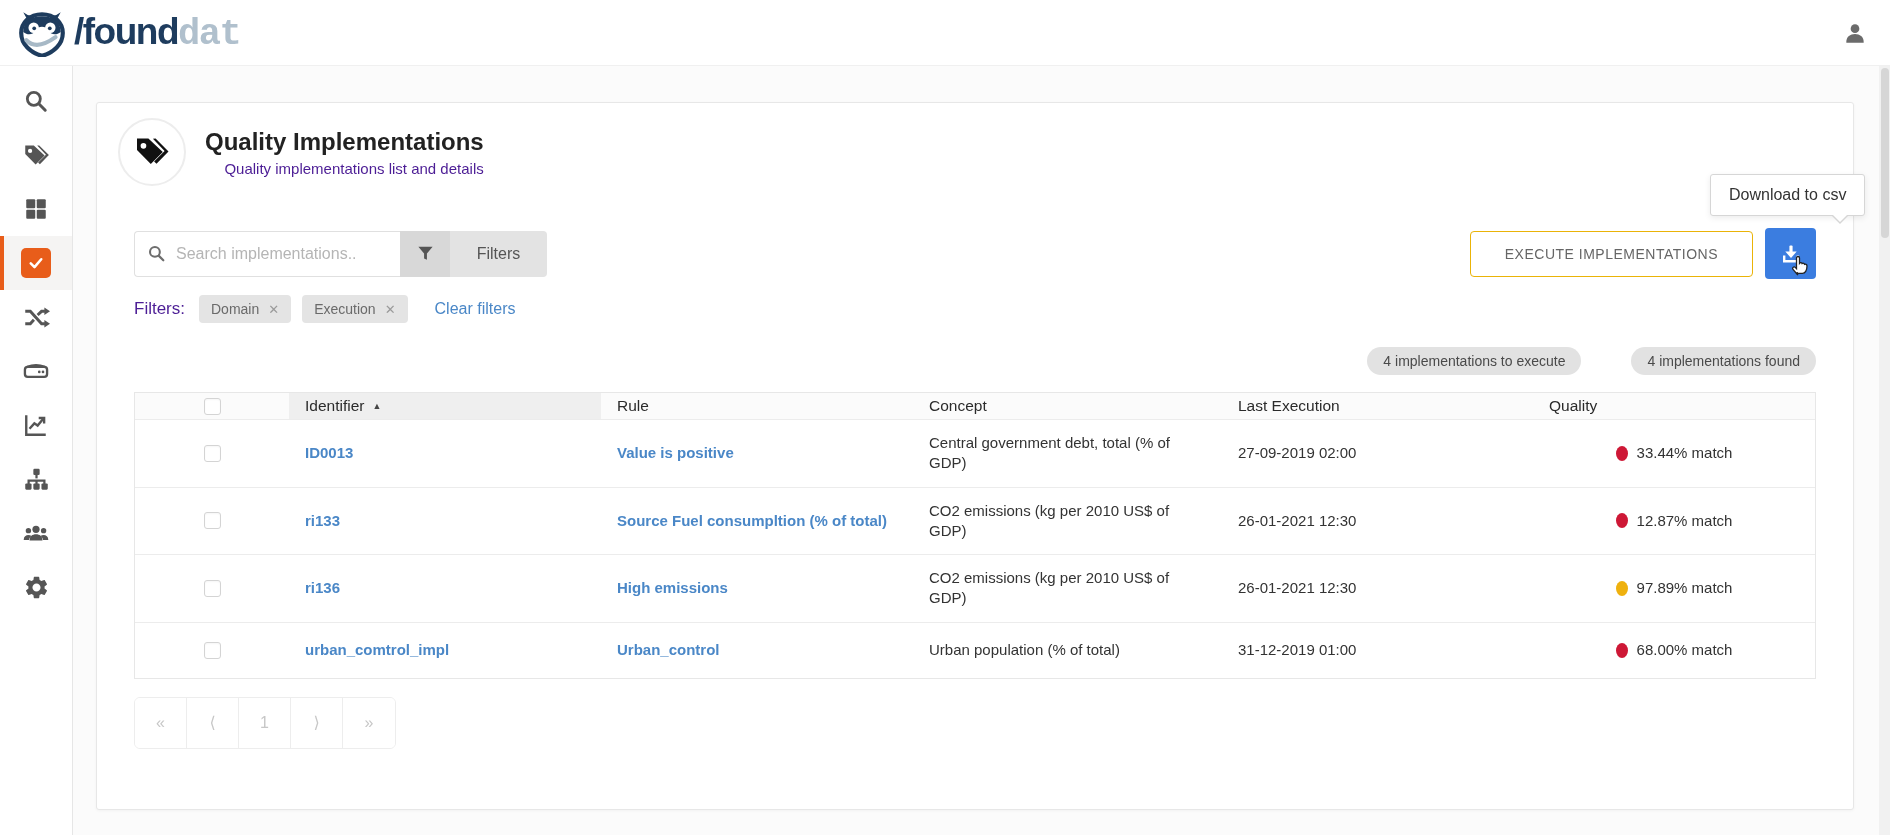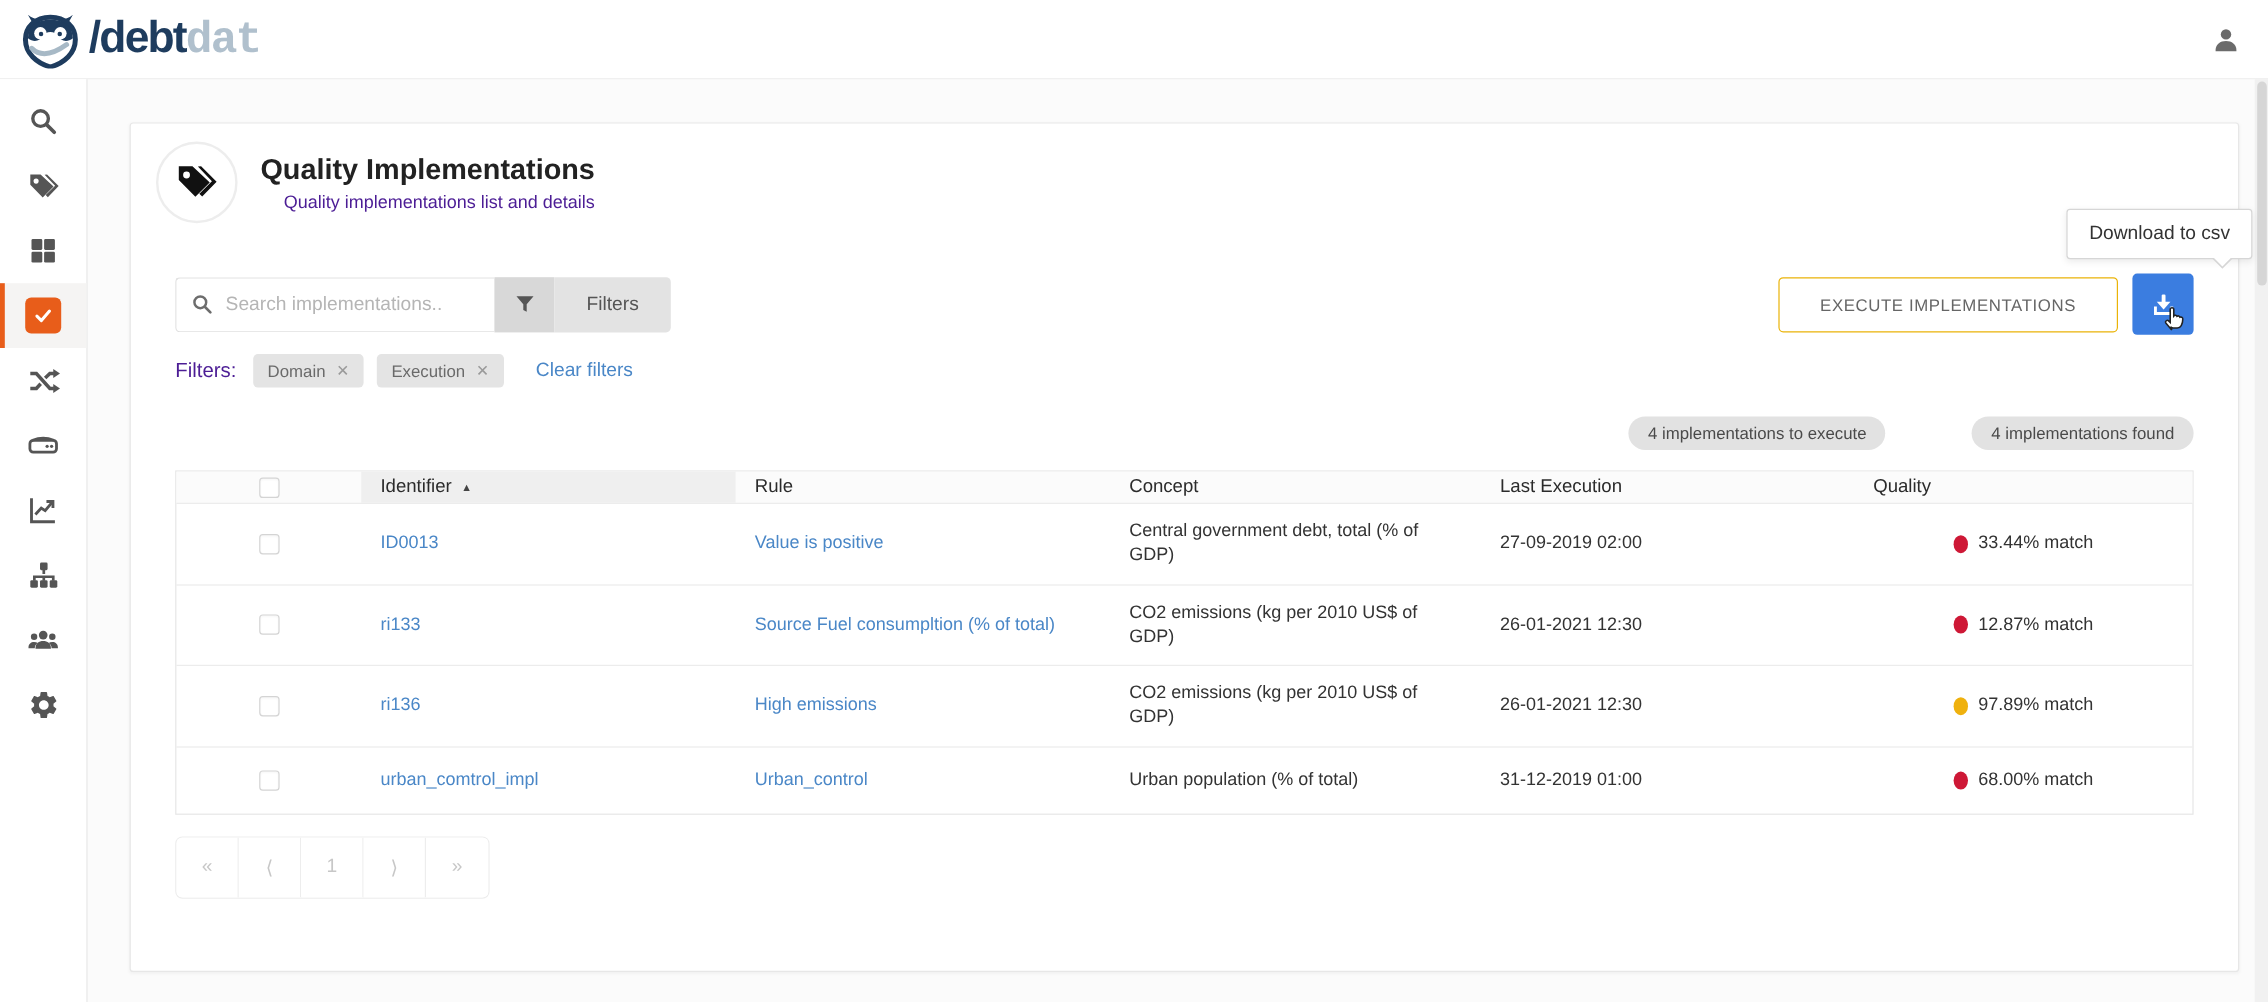--- a/index.html
+++ b/index.html
@@ -32,21 +32,21 @@
   }
   .side-item.active { background:#f5f4f3; border-left-color:#e85d1a; }
   .check-badge {
     width:30px; height:30px; background:#e85d1a; border-radius:5px;
     display:flex; align-items:center; justify-content:center;
   }
   .main { flex:1; position:relative; }
 
   
   .card {
-    position:absolute; left:35px; top:36px; width:1758px; height:708px;
+    position:absolute; left:23px; top:36px; width:1758px; height:708px;
     background:#fff; border:1px solid #e7e7e7; border-radius:3px;
     box-shadow:0 1px 3px rgba(0,0,0,.04); padding:15px 37px 0 37px;
   }
   .card-header { display:flex; align-items:center; margin-left:-16px; }
   .header-circle {
     width:68px; height:68px; border-radius:50%; border:2px solid #ededed;
     display:flex; align-items:center; justify-content:center; flex-shrink:0;
   }
   .header-titles { margin-left:19px; }
   .page-title { font-size:24px; font-weight:600; color:#222; line-height:1.25; }
@@ -99,21 +99,21 @@
   .filters-row { margin-top:16px; display:flex; align-items:center; }
   .filters-label { font-size:17px; font-weight:400; color:#4c1d95; margin-right:14px; }
   .chip {
     background:#e4e4e4; border-radius:4px; padding:6px 12px; font-size:14px; color:#6a6a6a;
     display:flex; align-items:center; gap:9px; margin-right:11px; cursor:default;
   }
   .chip .x { color:#9a9a9a; font-size:13px; cursor:pointer; font-weight:700; }
   .clear-link { font-size:16px; color:#4a87c7; margin-left:16px; cursor:pointer; text-decoration:none; }
 
   
-  .badges-row { margin-top:24px; display:flex; justify-content:flex-end; gap:72px; }
+  .badges-row { margin-top:24px; display:flex; justify-content:flex-end; gap:50px; }
   .badge {
     background:#e2e2e2; border-radius:14px; padding:6px 16px; font-size:14px; color:#4a4a4a;
   }
 
   
   .table { margin-top:17px; border:1px solid #e7e7e7; }
   .tr { display:grid; grid-template-columns:154px 312px 312px 309px 311px 1fr; }
   .thead { background:#fbfbfb; }
   .th {
     padding:4px 16px; font-size:15.5px; font-weight:500; color:#2b2b2b;
@@ -121,21 +121,21 @@
   }
   .th.sorted { background:#efefef; cursor:pointer; }
   .sort-arrow { font-size:9px; color:#444; margin-left:8px; }
   .tbody .tr { border-top:1px solid #ececec; min-height:56px; }
   .td { padding:13px 16px; font-size:15px; color:#333; display:flex; align-items:center; line-height:1.35; }
   .td.center, .th.center { justify-content:center; }
   .checkbox {
     width:17px; height:17px; border:1px solid #d4d4d4; border-radius:3px; background:#fff;
     box-shadow:inset 0 1px 2px rgba(0,0,0,.04); cursor:pointer; flex-shrink:0;
   }
-  a.cell-link { color:#4a87c7; text-decoration:none; font-size:15px; cursor:pointer; }
+  a.cell-link { color:#4a87c7; text-decoration:none; font-size:15px; cursor:pointer;font-weight:bold; }
   .q-dot { width:12px; height:15px; border-radius:50%; margin-right:9px; flex-shrink:0; }
 
   
   .pagination {
     margin-top:18px; display:inline-flex; border:1px solid #ededed; border-radius:6px;
     overflow:hidden; background:#fff;
   }
   .page-btn {
     width:52px; height:50px; background:#fff; border:none; border-right:1px solid #ededed;
     color:#c7c7c7; font-size:16px; cursor:pointer; font-family:inherit;
@@ -161,21 +161,21 @@
           <path d="M43 3 Q37 8 31 6 L37 14 Z" fill="#1e3c5e"></path>
           <path d="M25 5 C13 5 5 13 5 23 C5 34 14 42 25 45 C36 42 45 34 45 23 C45 13 37 5 25 5 Z" fill="none" stroke="#1e3c5e" stroke-width="4"></path>
           <path d="M7 22 C7 12 14 7 25 7 C36 7 43 12 43 22 C38 26 33 24 31 20 C29 16 21 16 19 20 C17 24 12 26 7 22 Z" fill="#1e3c5e"></path>
           <circle cx="17" cy="18" r="5" fill="#fff"></circle>
           <circle cx="33" cy="18" r="5" fill="#fff"></circle>
           <circle cx="17.5" cy="18.5" r="1.8" fill="#1e3c5e"></circle>
           <circle cx="32.5" cy="18.5" r="1.8" fill="#1e3c5e"></circle>
           <path d="M10 30 Q20 40 38 27" fill="none" stroke="#a7b9c6" stroke-width="4" stroke-linecap="round"></path>
         </svg>
       </span>
-      <span class="logo-text"><span>/debt</span><span class="sec">dat</span></span>
+      <span class="logo-text"><span>/found</span><span class="sec">dat</span></span>
     </div>
     <div class="user-btn">
       <span>
         <svg width="26" height="26" viewBox="0 0 24 24" fill="#6b6b6b">
           <circle cx="12" cy="8" r="4"></circle>
           <path d="M4 20 c0-4.4 3.6-7 8-7 s8 2.6 8 7 v1 H4 Z"></path>
         </svg>
       </span>
     </div>
   </header>

